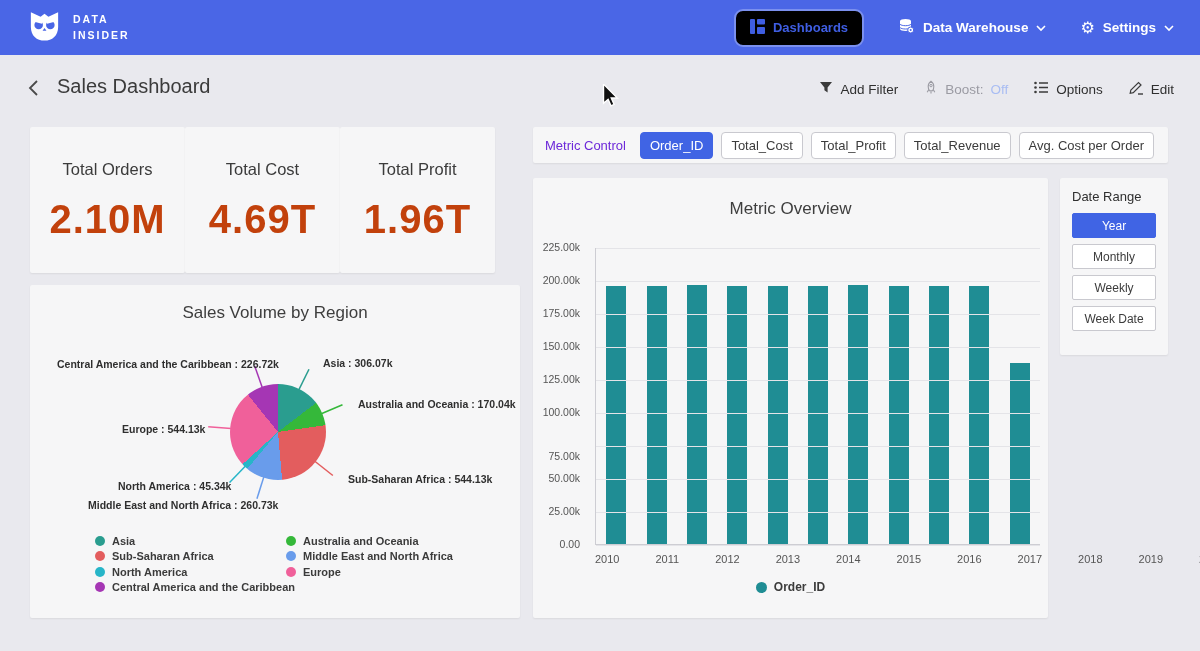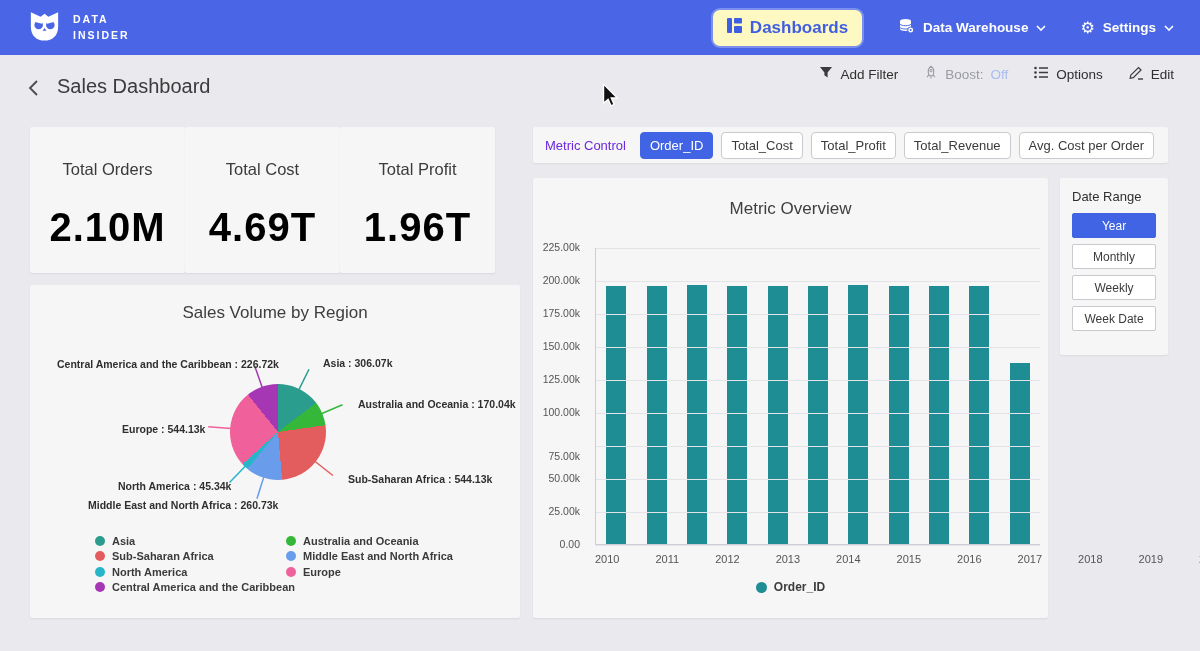--- a/index.html
+++ b/index.html
@@ -9,37 +9,37 @@
     background:#e9e9ee;
     position:relative;
     overflow:hidden;
     color:#3b3b3b;
   }
   
   .navbar{position:absolute;left:0;top:0;width:1200px;height:55px;background:#4a66e6;display:flex;align-items:center;justify-content:space-between;padding:0 26px;}
   .brand{display:flex;align-items:center;gap:10px;}
   .brand-text{color:#fff;font-size:10.5px;font-weight:bold;letter-spacing:2px;line-height:1.45;}
   .nav-right{display:flex;align-items:center;gap:34px;}
-  .nav-pill{display:flex;align-items:center;gap:8px;background:#fef9c3;color:#3f5ee2;font-size:17px;font-weight:bold;padding:8px 14px;border-radius:9px;border:2px solid #7b90ee;cursor:pointer;}
+  .nav-pill{display:flex;align-items:center;gap:8px;background:#000000;color:#3f5ee2;font-size:13px;font-weight:bold;padding:8px 14px;border-radius:9px;border:2px solid #7b90ee;cursor:pointer;}
   .nav-item{display:flex;align-items:center;gap:8px;color:#fff;font-size:13.5px;font-weight:bold;cursor:pointer;}
   .gear-glyph{font-family:"DejaVu Sans",sans-serif;font-size:16px;color:#fff;line-height:1;}
   
   .page-header{position:absolute;left:0;top:55px;width:1200px;height:66px;display:flex;align-items:center;}
   .back-btn{position:absolute;left:27px;top:24px;cursor:pointer;}
   .page-title{position:absolute;left:57px;top:20px;font-size:20px;color:#3b3b3b;}
-  .header-actions{position:absolute;right:26px;top:10px;display:flex;align-items:center;gap:26px;font-size:13.5px;color:#2f2f2f;}
+  .header-actions{position:absolute;right:26px;top:25px;display:flex;align-items:center;gap:26px;font-size:13.5px;color:#2f2f2f;}
   .action{display:flex;align-items:center;gap:7px;cursor:pointer;}
   .boost-label{color:#9b9ba3;}
   .boost-off{color:#a9bdf3;}
   
   .card{position:absolute;background:#f6f6f7;border-radius:2px;box-shadow:0 1px 2px rgba(0,0,0,0.07);}
   .kpi-row{position:absolute;left:30px;top:127px;display:flex;gap:0;}
   .kpi-card{width:155px;height:146px;background:#f6f6f7;border-radius:2px;box-shadow:0 1px 2px rgba(0,0,0,0.07);text-align:center;}
   .kpi-label{margin-top:33px;font-size:16.5px;color:#3b3b3b;}
-  .kpi-value{margin-top:26px;font-size:40px;font-weight:600;color:#000000;letter-spacing:1px;}
+  .kpi-value{margin-top:18px;font-size:40px;font-weight:600;color:#c2410c;letter-spacing:1px;}
   
   .metric-bar{left:533px;top:127px;width:635px;height:36px;display:flex;align-items:center;gap:8px;padding:0 12px;}
   .metric-label{font-size:13px;color:#6d28d9;margin-right:6px;}
   .ctl-btn{background:#fff;border:1px solid #c9c9cf;border-radius:4px;font-size:13px;color:#3b3b3b;padding:5px 9px;cursor:pointer;font-family:"Liberation Sans",sans-serif;}
   .ctl-btn.selected{background:#4064e4;border-color:#4064e4;color:#fff;}
   
   .date-panel{left:1060px;top:178px;width:108px;height:177px;padding:11px 12px;}
   .date-title{font-size:13px;color:#2f2f2f;margin-bottom:9px;}
   .date-btn{display:block;width:84px;height:25px;margin-bottom:6px;background:#fff;border:1px solid #c9c9cf;border-radius:2px;font-size:12px;color:#3b3b3b;cursor:pointer;font-family:"Liberation Sans",sans-serif;}
   .date-btn.selected{background:#4064e4;border-color:#4064e4;color:#fff;}

